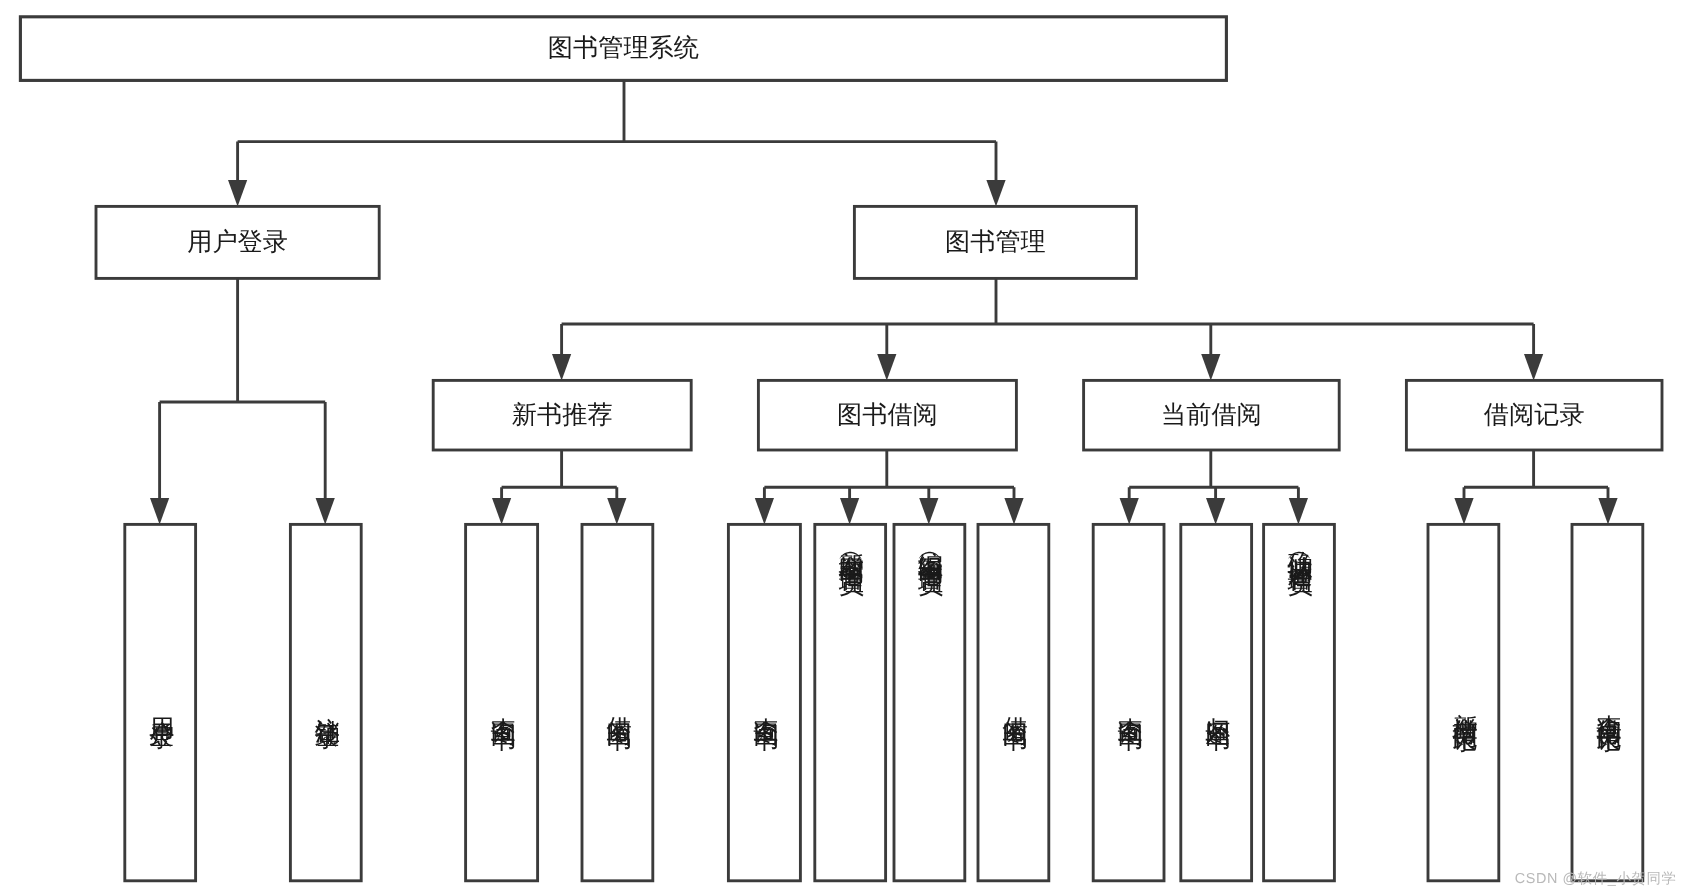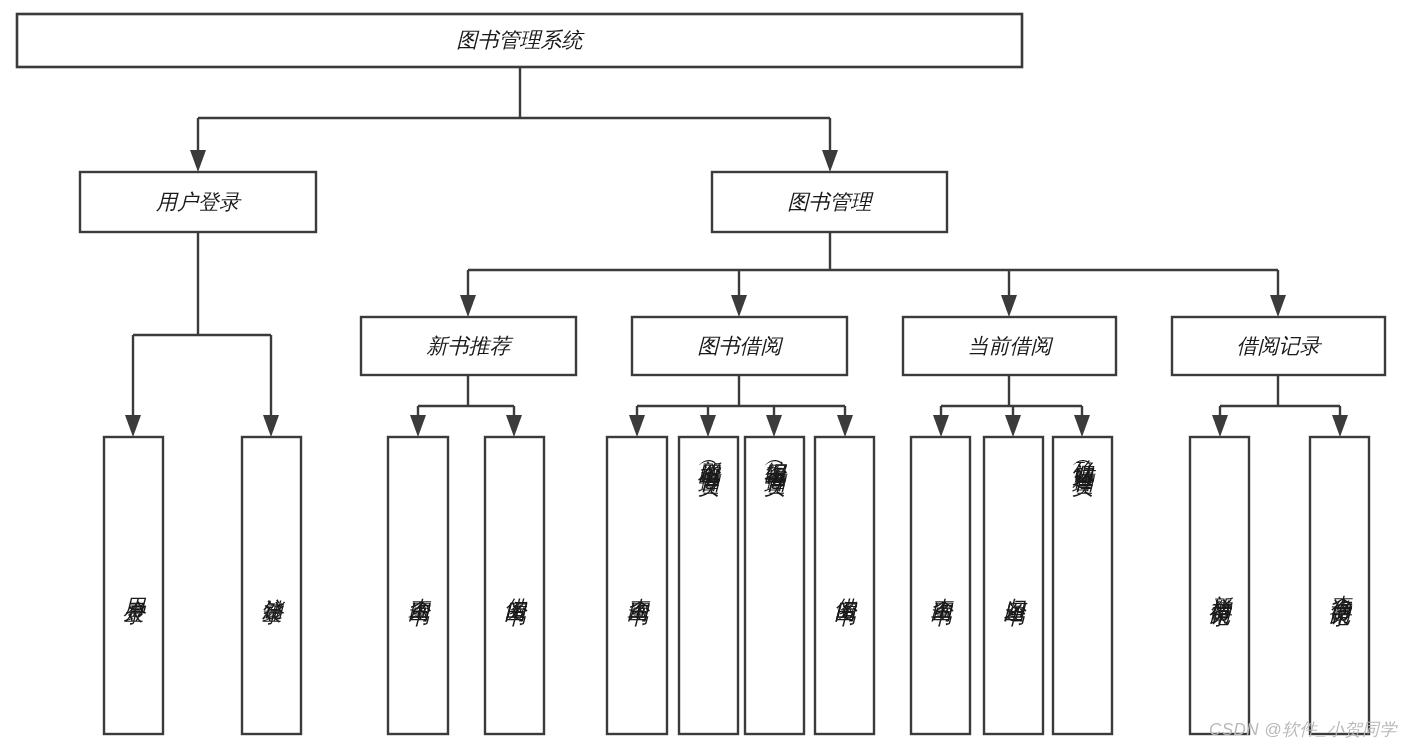--- a/index.html
+++ b/index.html
@@ -12,21 +12,20 @@
     width: 1405px;
     height: 747px;
     font-family: "Liberation Sans", "DejaVu Sans", sans-serif;
     overflow: hidden;
     position: relative;
   }
   #diagram-root {
     position: relative;
     width: 1405px;
     height: 747px;
-    font-style: italic;
   }
   svg.diagram-canvas {
     position: absolute;
     top: 0;
     left: 0;
     width: 1405px;
     height: 747px;
   }
   .node-box {
     fill: #ffffff;
@@ -64,21 +63,21 @@
     letter-spacing: 2.5px;
     white-space: nowrap;
     text-align: left;
     pointer-events: none;
   }
   .watermark {
     position: absolute;
     right: 8px;
     bottom: 6px;
     font-family: "Liberation Sans", "DejaVu Sans", sans-serif;
-    font-size: 17px;
+    font-size: 12px;
     color: #b9b9b9;
     white-space: nowrap;
     letter-spacing: 0.5px;
   }
 </style>
 </head>
 <body>
 
 <div id="diagram-root">
   <svg class="diagram-canvas" viewBox="0 0 1405 747">

